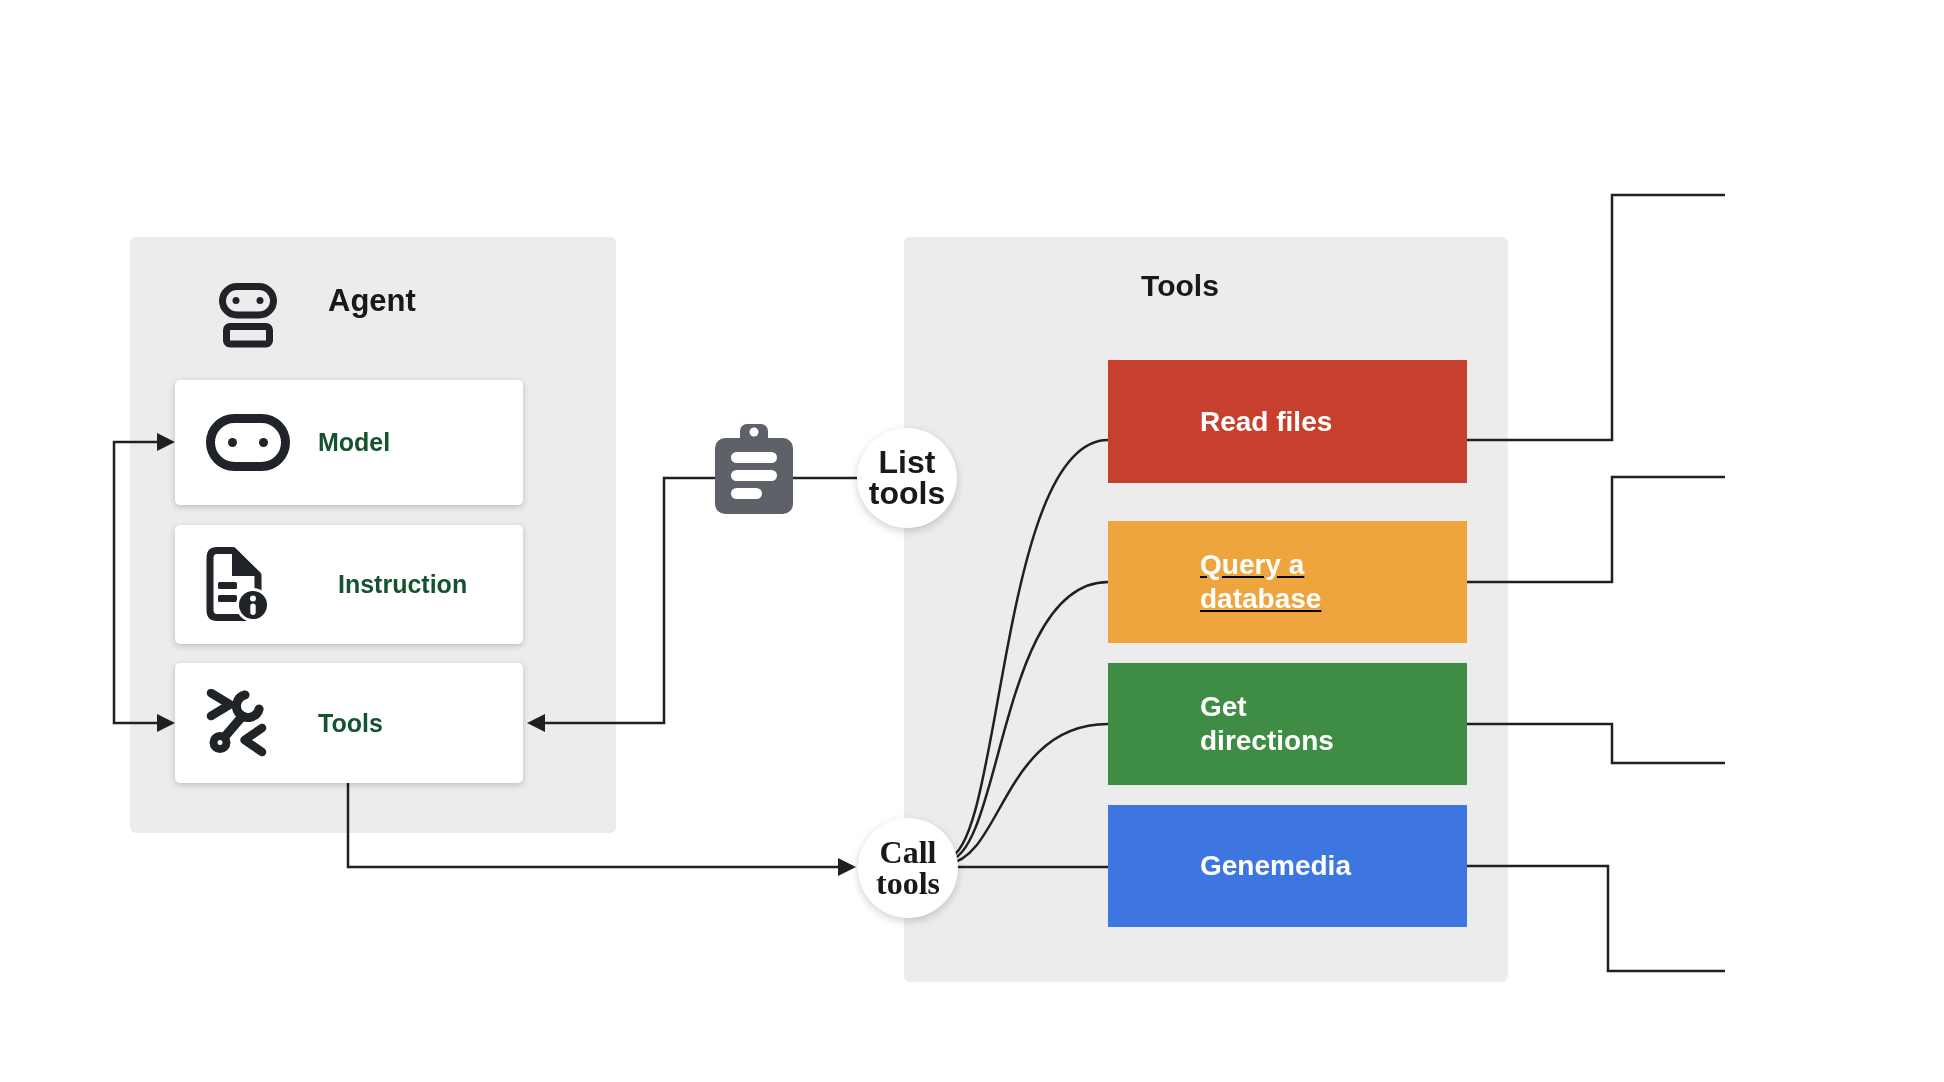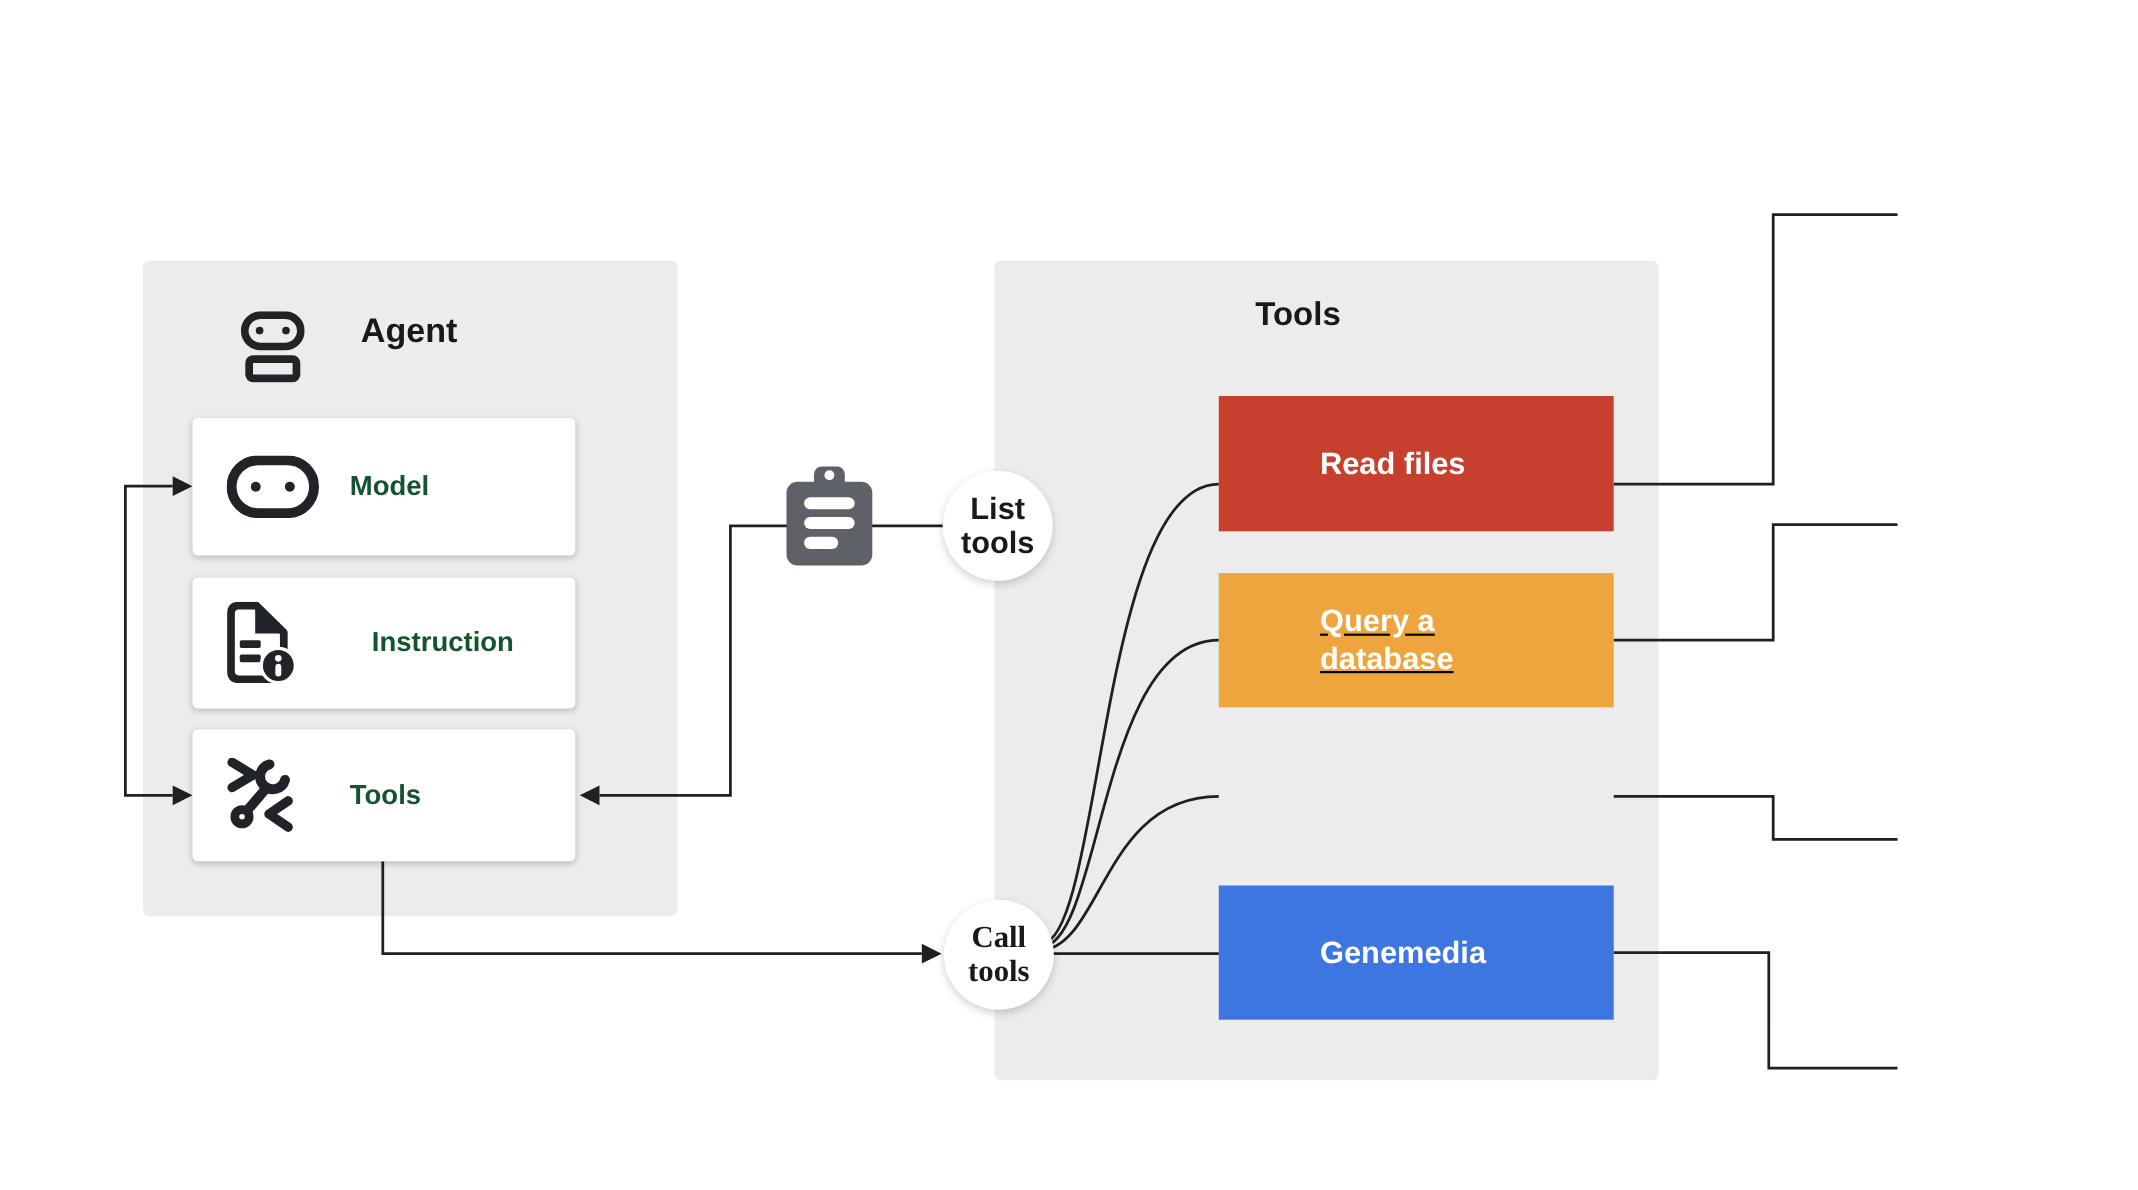--- a/index.html
+++ b/index.html
@@ -30,21 +30,21 @@
   .tool-box { position:absolute; left:1108px; width:359px; display:flex; align-items:center; z-index:3; }
   #tool-read { top:360px; height:123px; }
   #tool-query { top:521px; height:122px;text-decoration:underline; }
   #tool-directions { top:663px; height:122px; }
   #tool-genemedia { top:805px; height:122px; }
   .tool-label { color:#fff; font-size:28px; font-weight:700; line-height:34px;
                 margin-left:92px; max-width:178px; }
 
   .node-circle { position:absolute; width:100px; height:100px; background:#fff; border-radius:50%;
                  box-shadow:0 3px 8px rgba(0,0,0,.18); display:flex; align-items:center; justify-content:center;
-                 text-align:center; font-size:28px; font-weight:700; line-height:31px; color:#17191d;
+                 text-align:center; font-size:32px; font-weight:700; line-height:31px; color:#17191d;
                  white-space:pre-line; z-index:4; }
   #list-tools-node { left:857px; top:428px; }
   #call-tools-node { left:858px; top:818px;font-family:Liberation Serif, serif; }
 </style>
 </head>
 <body>
 
 <div class="canvas">
 
   <div class="panel" id="agent-panel" style="background: rgb(236, 236, 236);"></div>
@@ -170,17 +170,20 @@
   </div>
 
   <span class="panel-title" id="tools-title">Tools</span>
 
   <div class="tool-box" id="tool-read" style="background: rgb(199, 64, 46);">
     <span class="tool-label">Read files</span>
   </div>
   <div class="tool-box" id="tool-query" style="background: rgb(239, 165, 61);">
     <span class="tool-label">Query a database</span>
   </div>
+  <div class="tool-box" id="tool-directions" style="background: rgb(63, 140, 68);">
+    <span class="tool-label">Get directions</span>
+  </div>
   <div class="tool-box" id="tool-genemedia" style="background: rgb(61, 118, 224);">
     <span class="tool-label">Genemedia</span>
   </div>
 
 </div>
 
 </body></html>

